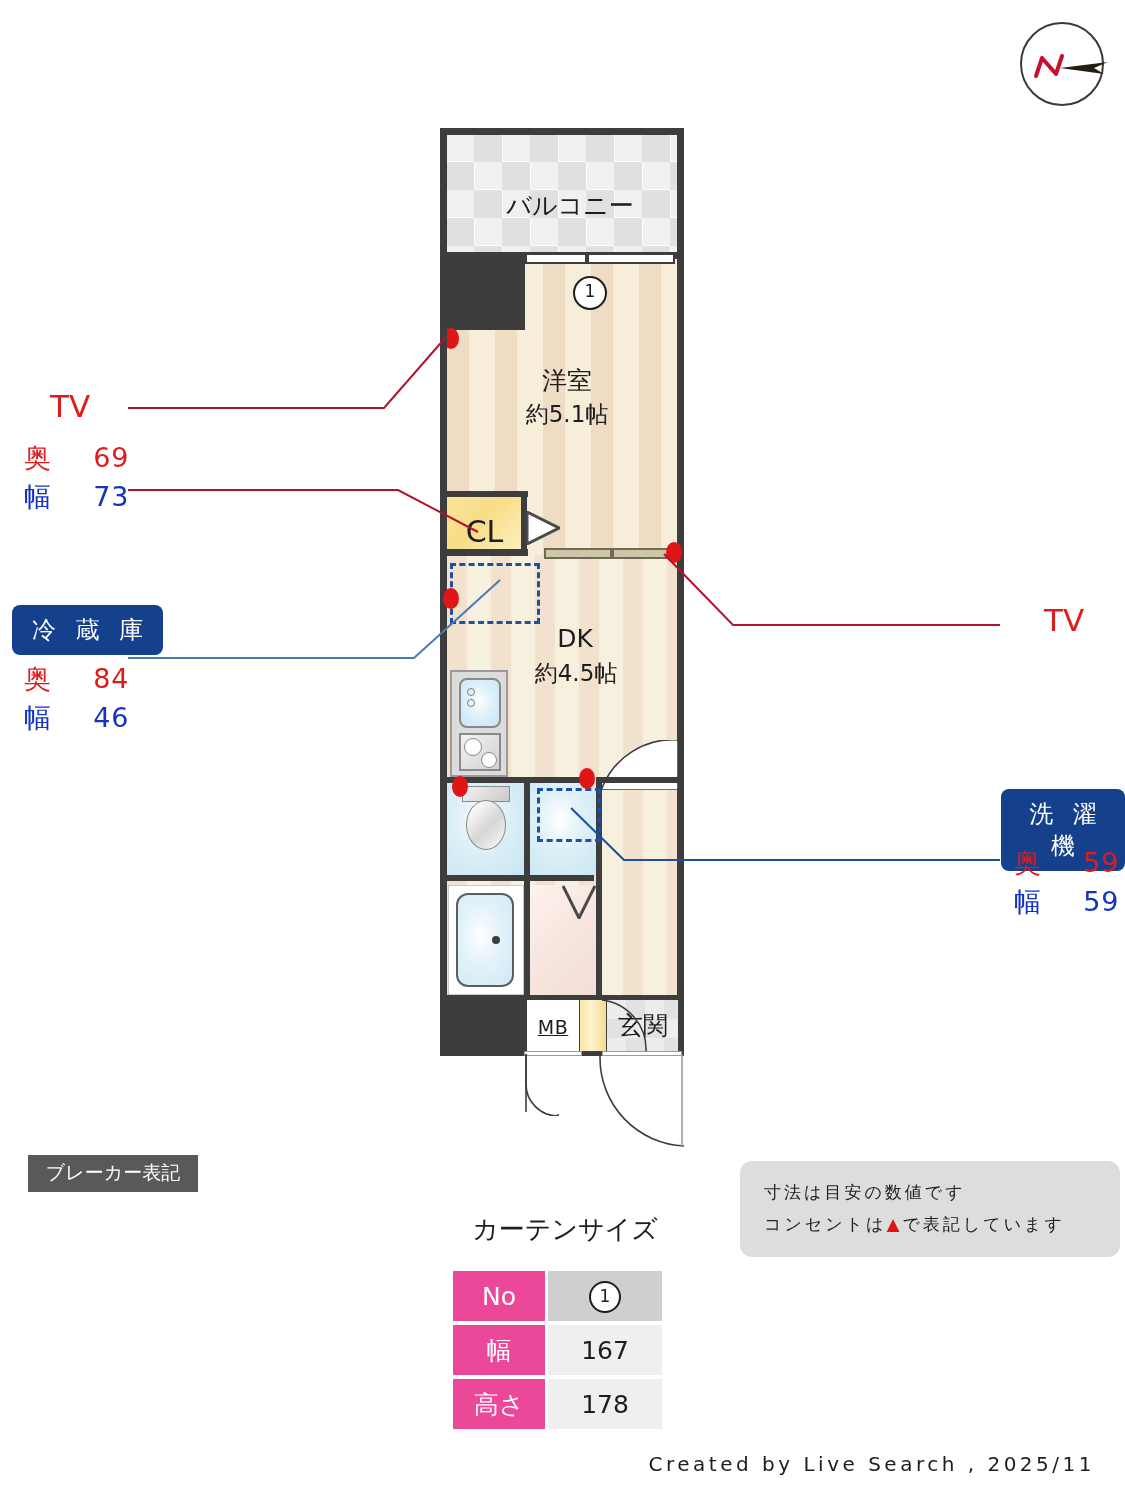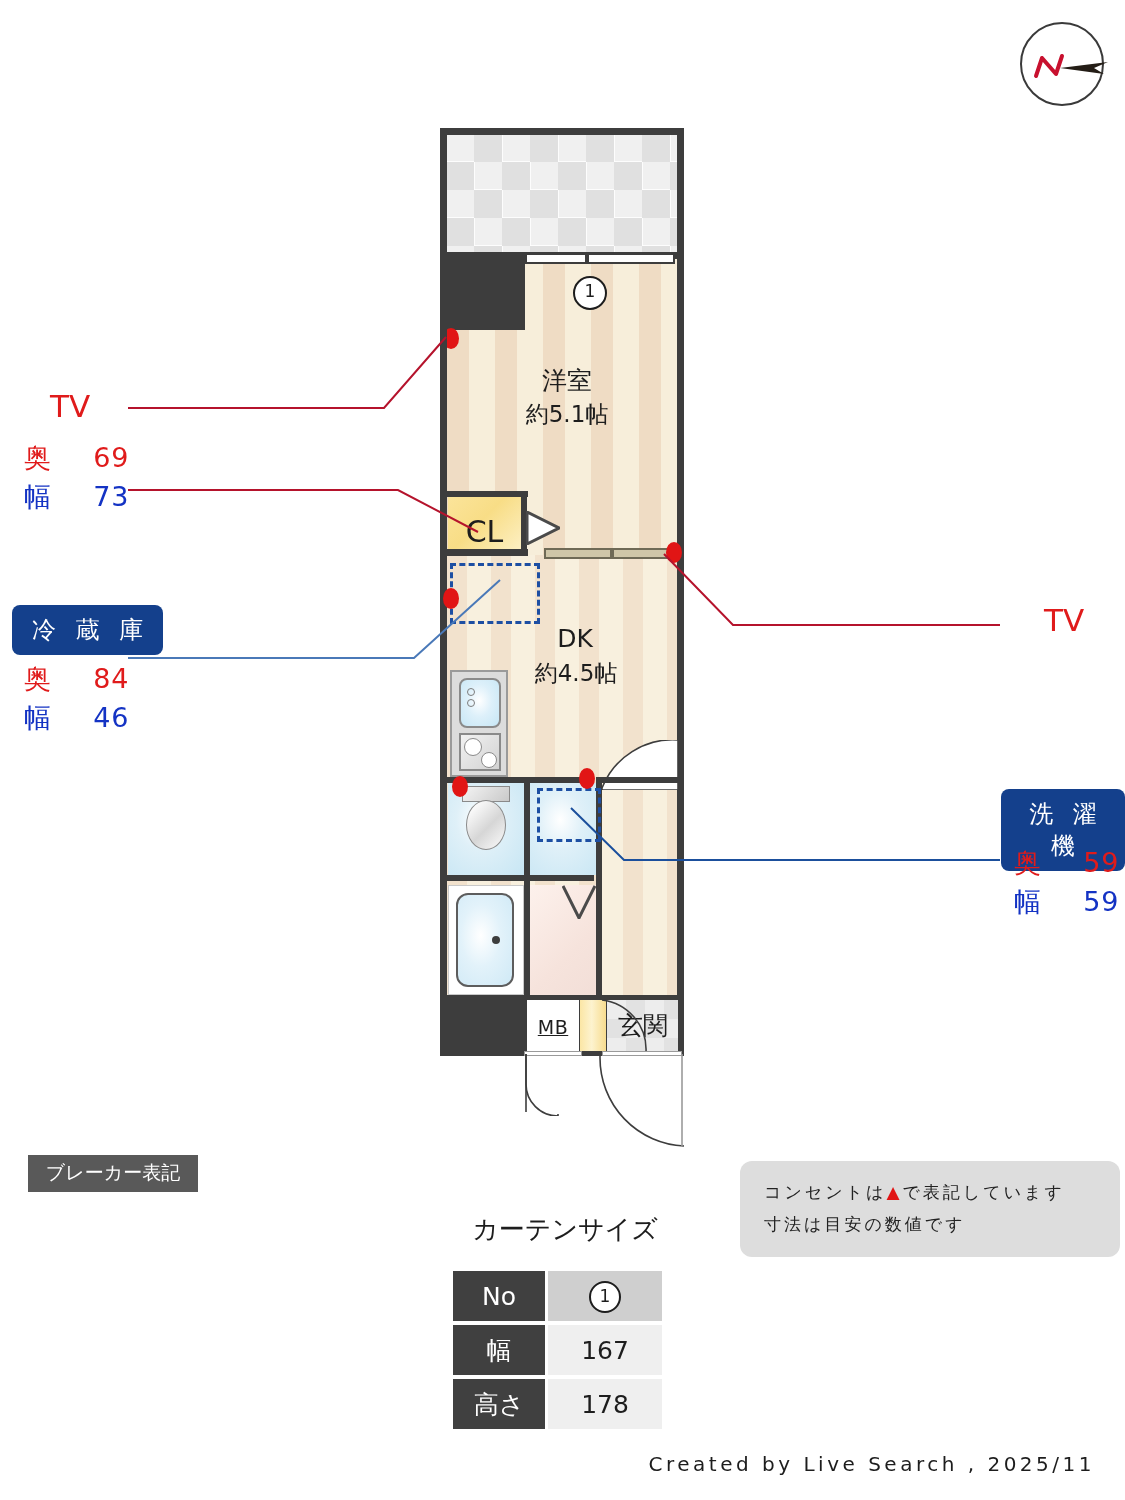--- a/index.html
+++ b/index.html
@@ -135,21 +135,21 @@
 
   
   #curtain{left:450px;top:1212px;width:230px;}
   #curtain .ctitle{
     font-size:26px;text-align:center;color:#1d1d1d;margin-bottom:20px;
     font-family:"DejaVu Sans","Liberation Sans",sans-serif;
   }
   #curtain table{border-collapse:separate;border-spacing:3px 4px;width:215px;}
   #curtain td{height:48px;text-align:center;font-size:25px;
     font-family:"DejaVu Sans","Liberation Sans",sans-serif;}
-  #curtain td.k{background:#404040;color:#ffffff;width:90px;margin-top:24px;}
+  #curtain td.k{background:#ec4899;color:#ffffff;width:90px;margin-top:24px;}
   #curtain td.v{background:#efefef;color:#1d1d1d;}
   #curtain td.v.hdr{background:#cfcfcf;}
   #curtain .minicirc{
     display:inline-block;width:28px;height:28px;border-radius:50%;
     border:2px solid #1d1d1d;background:#ffffff;line-height:26px;font-size:17px;
   }
 
   
   #footer{
     left:0;top:1452px;width:1095px;text-align:right;
@@ -164,20 +164,21 @@
   <svg width="92" height="92" viewBox="0 0 92 92">
     <circle cx="46" cy="46" r="41" fill="#ffffff" stroke="#3a3a3a" stroke-width="2"></circle>
     <path d="M92 44 L44 50 L88 56 L78 50 Z" fill="#241d16"></path>
     <path d="M20 58 L26 40 L40 56 L46 38" fill="none" stroke="#c8102e" stroke-width="4" stroke-linecap="round" stroke-linejoin="round"></path>
   </svg>
 </div>
 
 <div class="abs" id="plan">
 
   <div class="room tiles" style="left:6px;top:6px;width:232px;height:118px;"></div>
+  <div class="roomlabel rl-big" style="left:22px;top:62px;width:216px;">バルコニー</div>
 
   <div class="wall" style="left:0px;top:0px;width:244px;height:7px;"></div>
   <div class="wall" style="left:0px;top:0px;width:7px;height:131px;"></div>
   <div class="wall" style="left:237px;top:0px;width:7px;height:131px;"></div>
   <div class="wall" style="left:0px;top:124px;width:244px;height:7px;"></div>
 
   <div class="wall" style="left:0px;top:124px;width:85px;height:78px;"></div>
 
   <div class="room wood" style="left:7px;top:131px;width:230px;height:296px;"></div>
 
@@ -336,24 +337,24 @@
   <span class="kb">幅</span>
   <span style="display:inline-block;width:22px;"></span>
   <span class="v-blue">59</span>
 </div>
 
 <div class="abs" id="breaker">
   <div class="bhead">ブレーカー表記</div>
 </div>
 
 <div class="abs" id="note">
+  <div>寸法は目安の数値です</div>
   <div>
     <span>コンセントは</span><span class="tri">▲</span><span>で表記しています</span>
   </div>
-  <div>寸法は目安の数値です</div>
 </div>
 
 <div class="abs" id="curtain">
   <div class="ctitle">カーテンサイズ</div>
   <table>
     <tbody>
         <tr>
       <td class="k">No</td>
       <td class="v hdr">
         <span class="minicirc">1</span>

